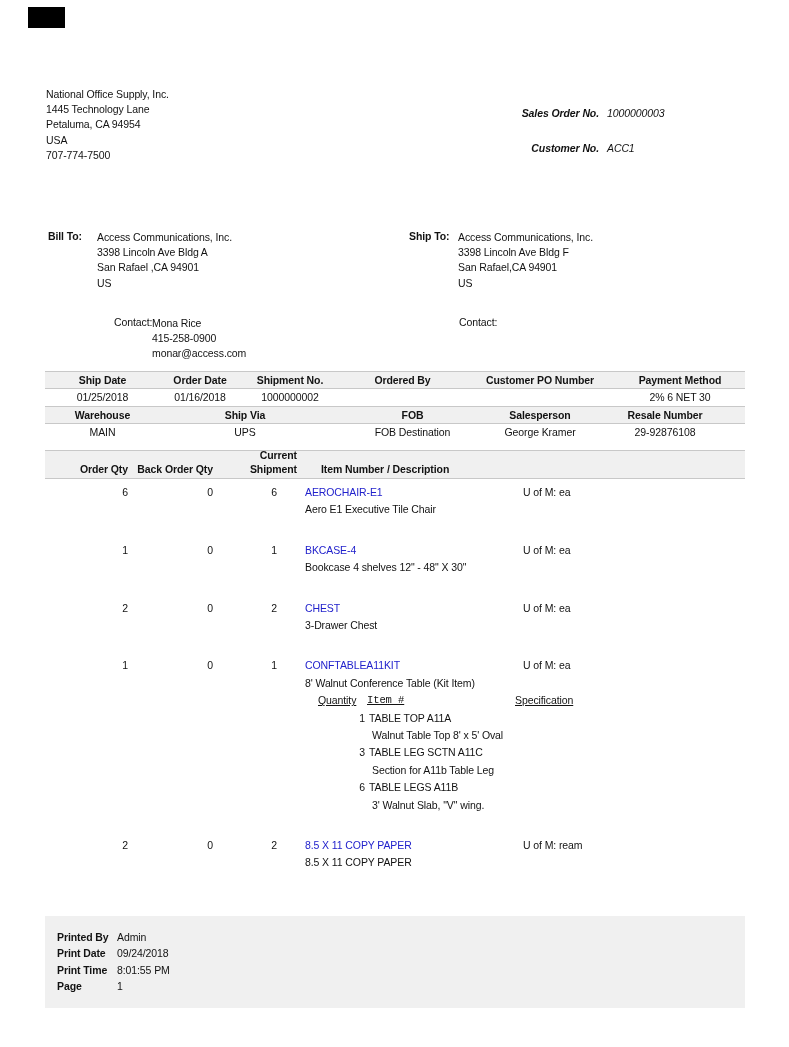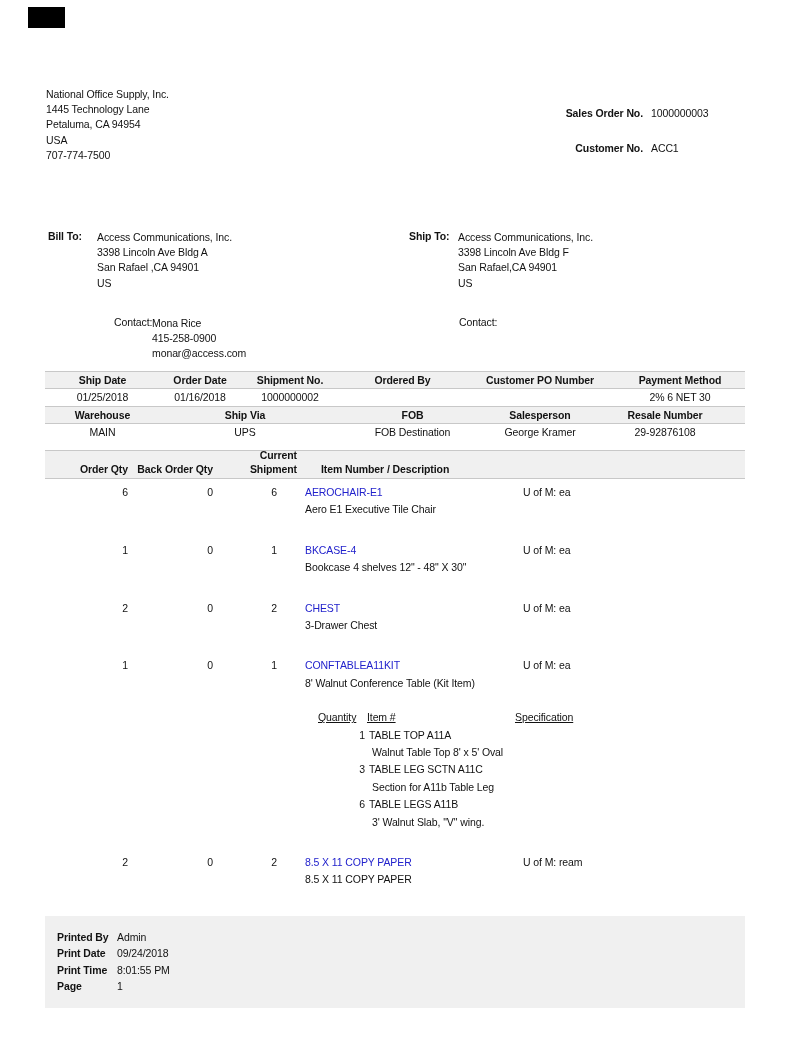--- a/index.html
+++ b/index.html
@@ -1,21 +1,21 @@
 <!DOCTYPE html>
 <html style="--link: #2222cc; --band: #f0f0f0; --bandline: #c8c8c8;"><head>
 <meta charset="utf-8">
 <style>
   html,body{margin:0;padding:0;background:#fff;}
   .page{position:relative;width:789px;height:1047px;background:#ffffff;overflow:hidden;
         font-family:"Liberation Sans",sans-serif;font-size:10.5px;color:#121212;letter-spacing:-0.1px;}
   .artifact{position:absolute;left:28px;top:7px;width:37px;height:21px;background:#000;}
   .doc-title{position:absolute;top:64px;left:0;width:789px;text-align:center;font-weight:bold;font-size:14.5px;letter-spacing:0.2px;}
   .company{position:absolute;left:46px;top:87px;line-height:15.2px;}
-  .ref-row{position:absolute;left:455px;display:flex;}
+  .ref-row{position:absolute;left:411px;display:flex;font-style:italic;}
   .ref-row .lab{width:188px;text-align:right;font-weight:bold;}
   .ref-row .val{margin-left:8px;}
   #ref-so{top:107px;} #ref-cu{top:142px;}
   .blk-label{position:absolute;font-weight:bold;}
   .addr{position:absolute;line-height:15.2px;}
   #bill-label{left:48px;top:230px;} #bill-addr{left:97px;top:230px;}
   #ship-label{left:409px;top:230px;} #ship-addr{left:458px;top:230px;}
   #bill-contact-label{position:absolute;left:114px;top:316px;}
   #bill-contact{position:absolute;left:152px;top:316px;line-height:15.2px;}
   #ship-contact-label{position:absolute;left:459px;top:316px;}
@@ -35,23 +35,23 @@
   .ih3{width:84px;text-align:right;} .ih4{padding-left:24px;text-align:left;}
   #items{position:absolute;left:45px;top:478px;width:700px;}
   .item{display:grid;grid-template-columns:83px 85px 84px 218px 1fr;padding-top:6px;margin-bottom:17px;line-height:17.4px;}
   .iq{grid-column:1;text-align:right;}
   .ib{grid-column:2;text-align:right;}
   .is{grid-column:3;text-align:right;padding-right:20px;}
   .ilink{grid-column:4;padding-left:8px;color:var(--link);cursor:pointer;}
   .iuom{grid-column:5;padding-left:8px;}
   .idesc{grid-column:4/6;padding-left:8px;}
   .kit{grid-column:4/6;position:relative;}
-  .kit-head{position:relative;height:17.4px;margin-top:17px;}
+  .kit-head{position:relative;height:17.4px;}
   .kit-head span{position:absolute;text-decoration:underline;}
-  .kh-q{left:21px;} .kh-i{left:70px;} .kh-s{left:218px;}
+  .kh-q{left:21px;} .kh-i{left:70px;font-family:Liberation Mono, monospace;} .kh-s{left:218px;}
   .kq{display:inline-block;width:68px;text-align:right;}
   .kn{margin-left:4px;}
   .kd{margin-left:75px;}
   #print-footer{position:absolute;left:45px;top:916px;width:700px;height:92px;background:var(--band);
                 box-sizing:border-box;padding:13px 0 0 12px;line-height:16.3px;}
   .pf-row{display:flex;}
   .pf-label{width:60px;font-weight:bold;}
 </style>
 </head>
 <body>

